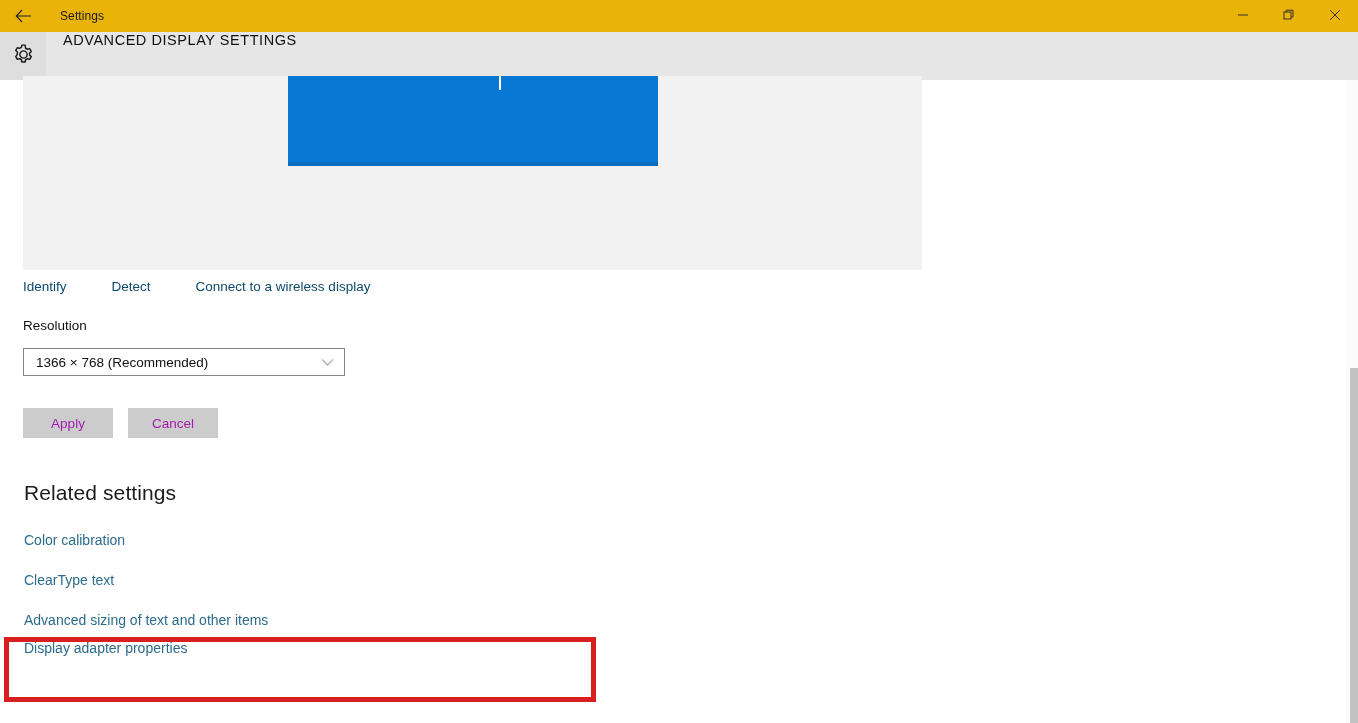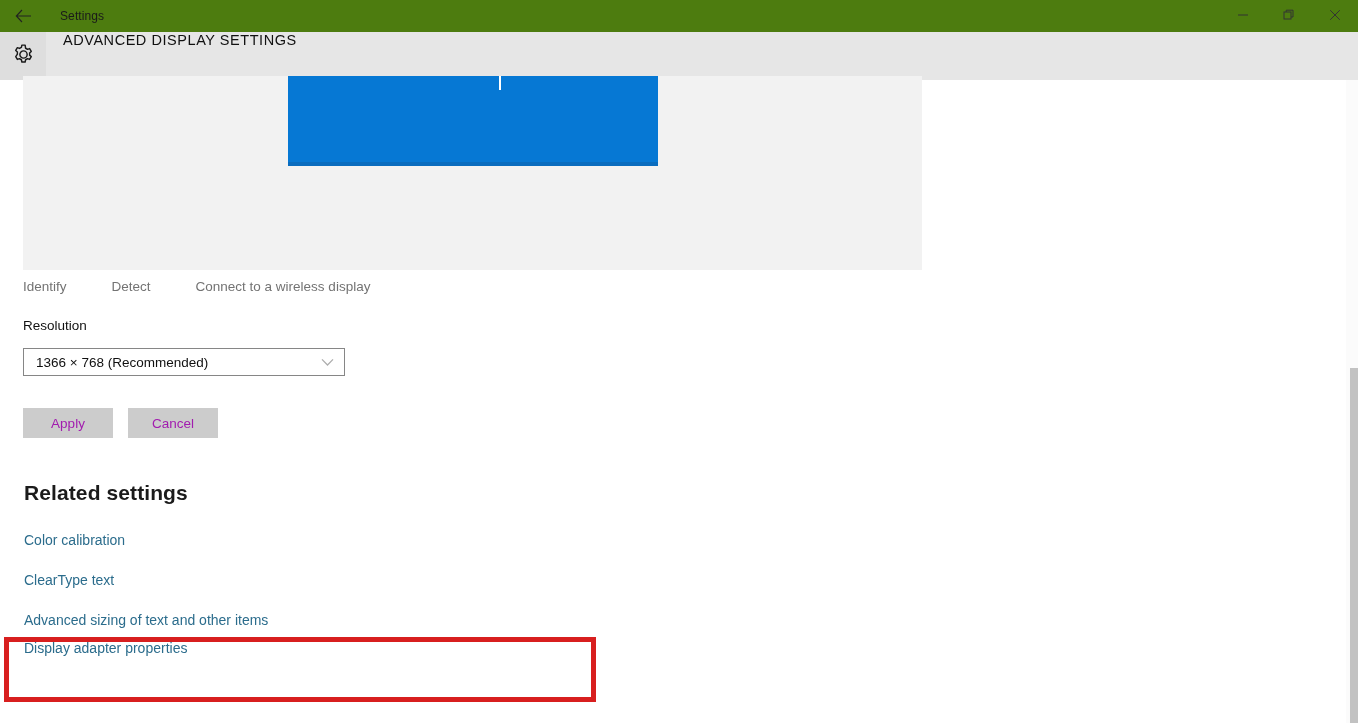--- a/index.html
+++ b/index.html
@@ -15,21 +15,21 @@
     position: relative;
     -webkit-font-smoothing: antialiased;
   }
 
   
   .titlebar {
     position: absolute;
     left: 0; top: 0;
     width: 1358px;
     height: 32px;
-    background: #4d7c0f;
+    background: #eab308;
     display: flex;
     align-items: center;
   }
   .back-btn {
     width: 46px;
     height: 32px;
     display: flex;
     align-items: center;
     justify-content: center;
     cursor: pointer;
@@ -127,21 +127,21 @@
   }
 
   .link-row {
     position: absolute;
     left: 23px;
     top: 199px;
     display: flex;
     align-items: center;
   }
   .link {
-    color: #737373;
+    color: #0c4a6e;
     font-size: 13.5px;
     text-decoration: none;
     cursor: pointer;
     white-space: nowrap;
   }
   .link-row .link + .link { margin-left: 25px; padding-left: 20px; }
 
   .field-label {
     position: absolute;
     left: 23px;
@@ -196,21 +196,21 @@
     box-sizing: border-box;
   }
   .btn + .btn { margin-left: 15px; }
 
   .section-heading {
     position: absolute;
     left: 24px;
     top: 401px;
     font-size: 21px;
     color: #1b1b1b;
-    font-weight: 700;
+    font-weight: 400;
     letter-spacing: .1px;
   }
 
   .related-link {
     position: absolute;
     left: 24px;
     font-size: 14px;
     color: #2b6c8c;
     text-decoration: none;
     cursor: pointer;

